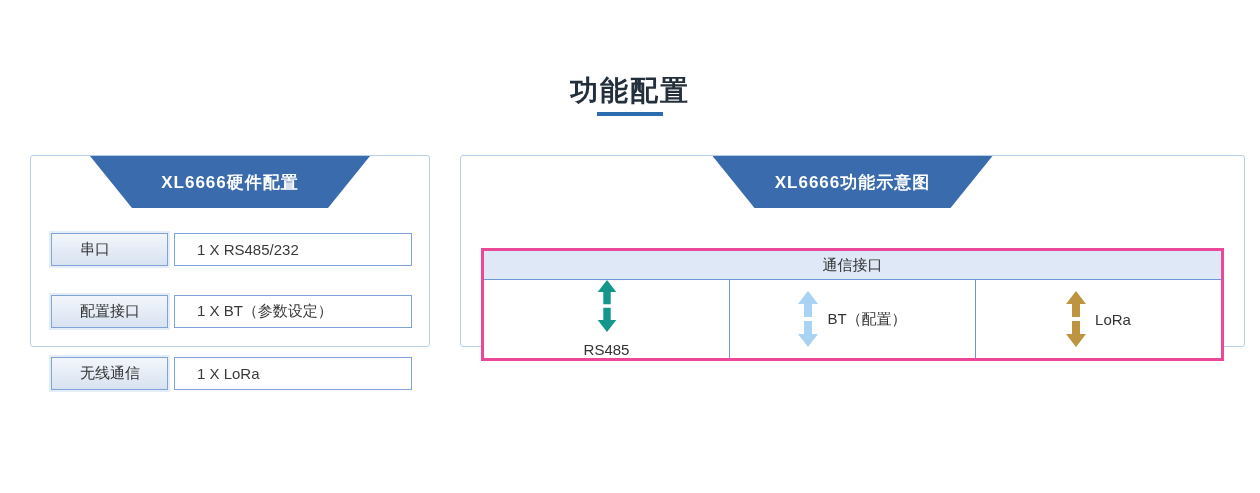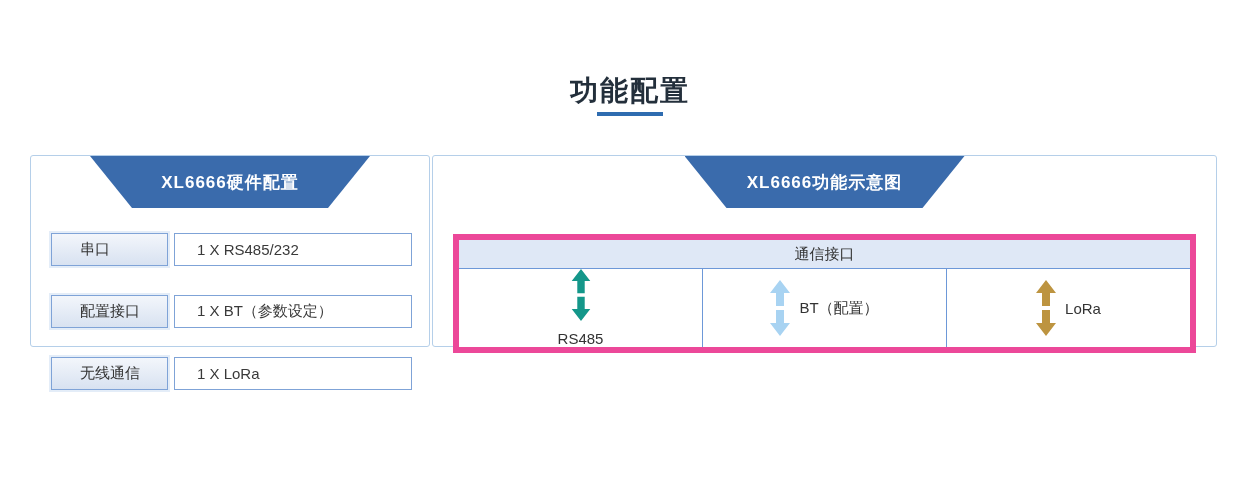--- a/index.html
+++ b/index.html
@@ -12,21 +12,21 @@
     font-size:28px;font-weight:bold;color:#232f3b;letter-spacing:2px;
   }
   .title-underline{
     position:absolute;top:112px;left:597px;width:66px;height:4px;background:#2e6cb0;
   }
   .panel{
     position:absolute;top:155px;height:192px;box-sizing:border-box;
     border:1px solid #b5cfe9;border-radius:3px;background:#ffffff;
   }
   .panel-left{left:30px;width:400px;}
-  .panel-right{left:432px;width:785px;}
+  .panel-right{left:460px;width:785px;}
   .trapezoid{
     margin:0 auto;width:280px;height:52px;background:#3a6bac;
     clip-path:polygon(0 0,100% 0,85% 100%,15% 100%);
     display:flex;align-items:center;justify-content:center;
     color:#ffffff;font-size:17px;font-weight:bold;letter-spacing:1px;
   }
   
   .hw-rows{padding:25px 17px 0 20px;}
   .hw-row{display:flex;height:33px;margin-bottom:29px;}
   .hw-label{
@@ -41,21 +41,21 @@
     background:#ffffff;display:flex;align-items:center;padding-left:22px;
     font-size:15px;color:#3a3a3a;
   }
   
   .fn-body{padding:26px 20px 0 20px;}
   .bar{
     height:30px;box-sizing:border-box;border:1px solid #6d98d8;background:#dfe8f6;
     display:flex;align-items:center;justify-content:center;
     font-size:15px;color:#333333;
   }
-  .iface-table{border:6px solid #ec4899;}
+  .iface-table{margin-top:14px;border:3px solid #ec4899;}
   .iface-header{
     height:28px;background:#dfe8f6;border-bottom:1px solid #6d98d8;
     display:flex;align-items:center;justify-content:center;
     font-size:15px;color:#333333;
   }
   .iface-cells{display:flex;height:78px;background:#ffffff;}
   .iface-cell{
     flex:1;display:flex;align-items:center;justify-content:center;gap:9px;
     border-left:1px solid #6d98d8;
   }

